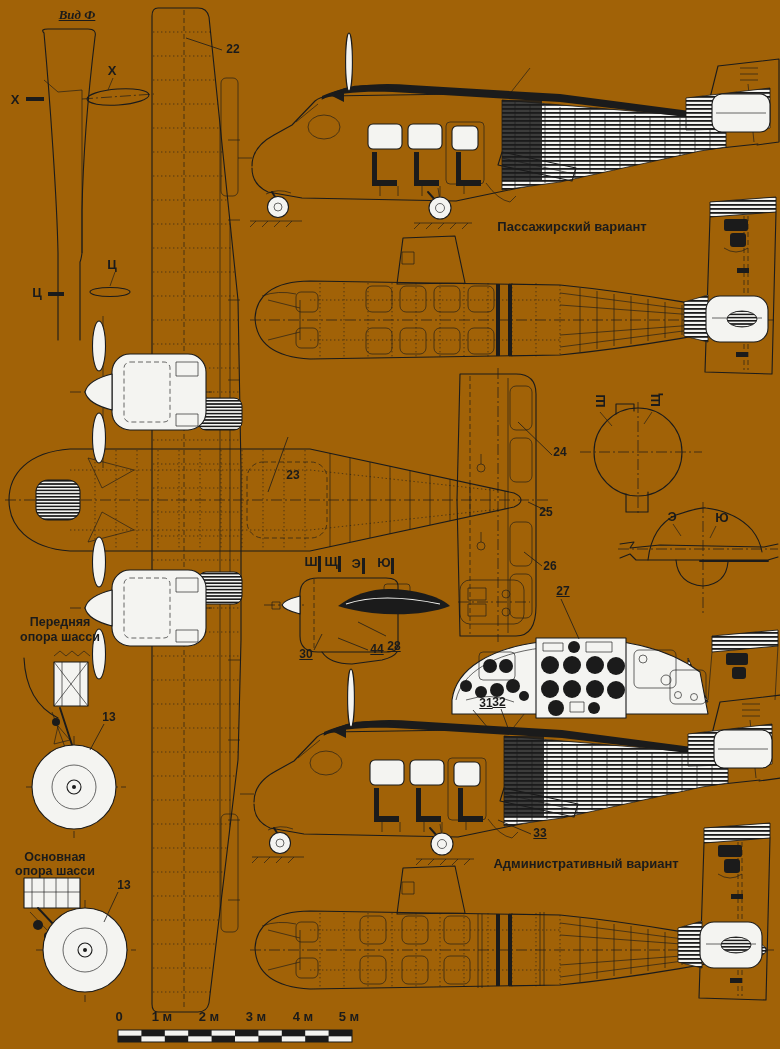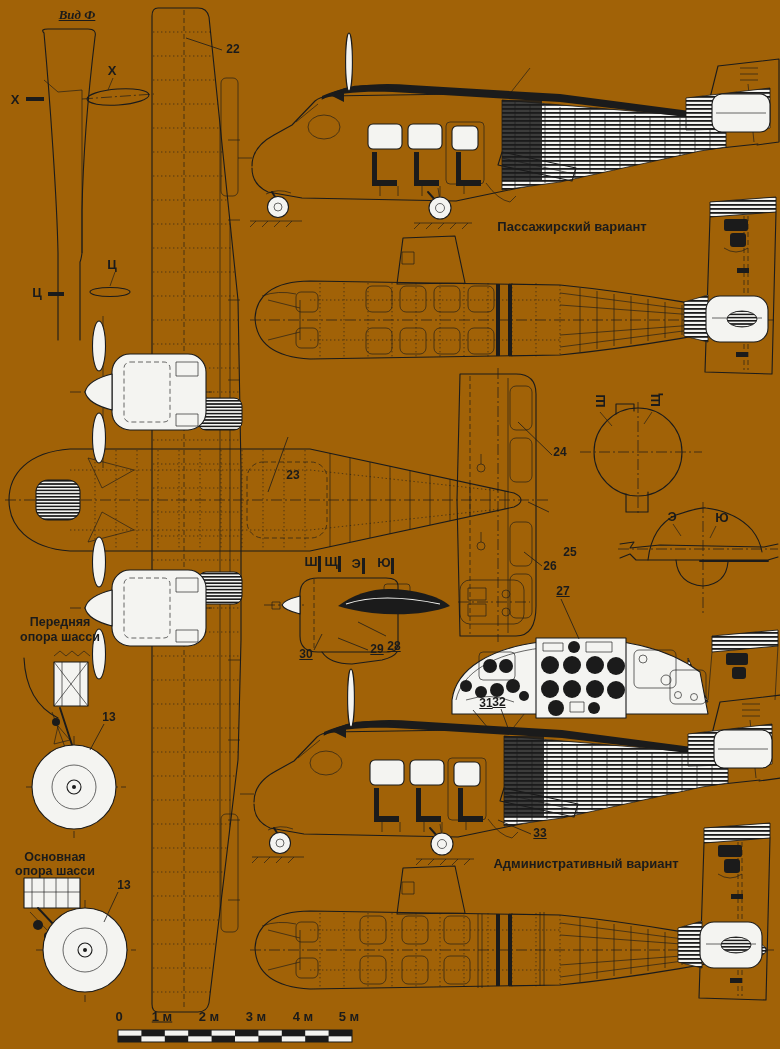--- a/index.html
+++ b/index.html
@@ -368,32 +368,32 @@
 <div class="txt lbl" style="left:586px;top:863px;">Административный вариант</div>
 
 <div class="txt glbl" style="left:60px;top:622px;">Передняя</div>
 <div class="txt glbl" style="left:60px;top:637px;">опора шасси</div>
 <div class="txt glbl" style="left:55px;top:857px;">Основная</div>
 <div class="txt glbl" style="left:55px;top:871px;">опора шасси</div>
 
 <div class="txt callout" style="left:233px;top:49px;">22</div>
 <div class="txt callout" style="left:293px;top:451px;margin-top:24px;">23</div>
 <div class="txt callout" style="left:560px;top:452px;">24</div>
-<div class="txt callout" style="left:570px;top:512px;margin-top:40px;">25</div>
+<div class="txt callout" style="left:546px;top:512px;">25</div>
 <div class="txt callout" style="left:550px;top:566px;">26</div>
 <div class="txt callout u" style="left:563px;top:591px;">27</div>
 <div class="txt callout u" style="left:394px;top:634px;margin-top:12px;">28</div>
-<div class="txt callout u" style="left:377px;top:649px;">29</div>
+<div class="txt callout u" style="left:377px;top:649px;">44</div>
 <div class="txt callout u" style="left:306px;top:654px;text-decoration:underline;">30</div>
 <div class="txt callout u" style="left:470px;top:703px;margin-left:16px;">31</div>
 <div class="txt callout u" style="left:499px;top:702px;">32</div>
 <div class="txt callout u" style="left:540px;top:833px;">33</div>
 <div class="txt callout" style="left:109px;top:717px;">13</div>
 <div class="txt callout" style="left:124px;top:885px;">13</div>
 
 <div class="txt scalelbl" style="left:119px;top:1016px;">0</div>
-<div class="txt scalelbl" style="left:162px;top:1016px;text-decoration:underline;">1 м</div>
+<div class="txt scalelbl" style="left:162px;top:1016px;">1 м</div>
 <div class="txt scalelbl" style="left:209px;top:1016px;">2 м</div>
 <div class="txt scalelbl" style="left:256px;top:1016px;">3 м</div>
 <div class="txt scalelbl" style="left:303px;top:1016px;">4 м</div>
 <div class="txt scalelbl" style="left:349px;top:1016px;">5 м</div>
 
 </div>
 
 </body></html>

